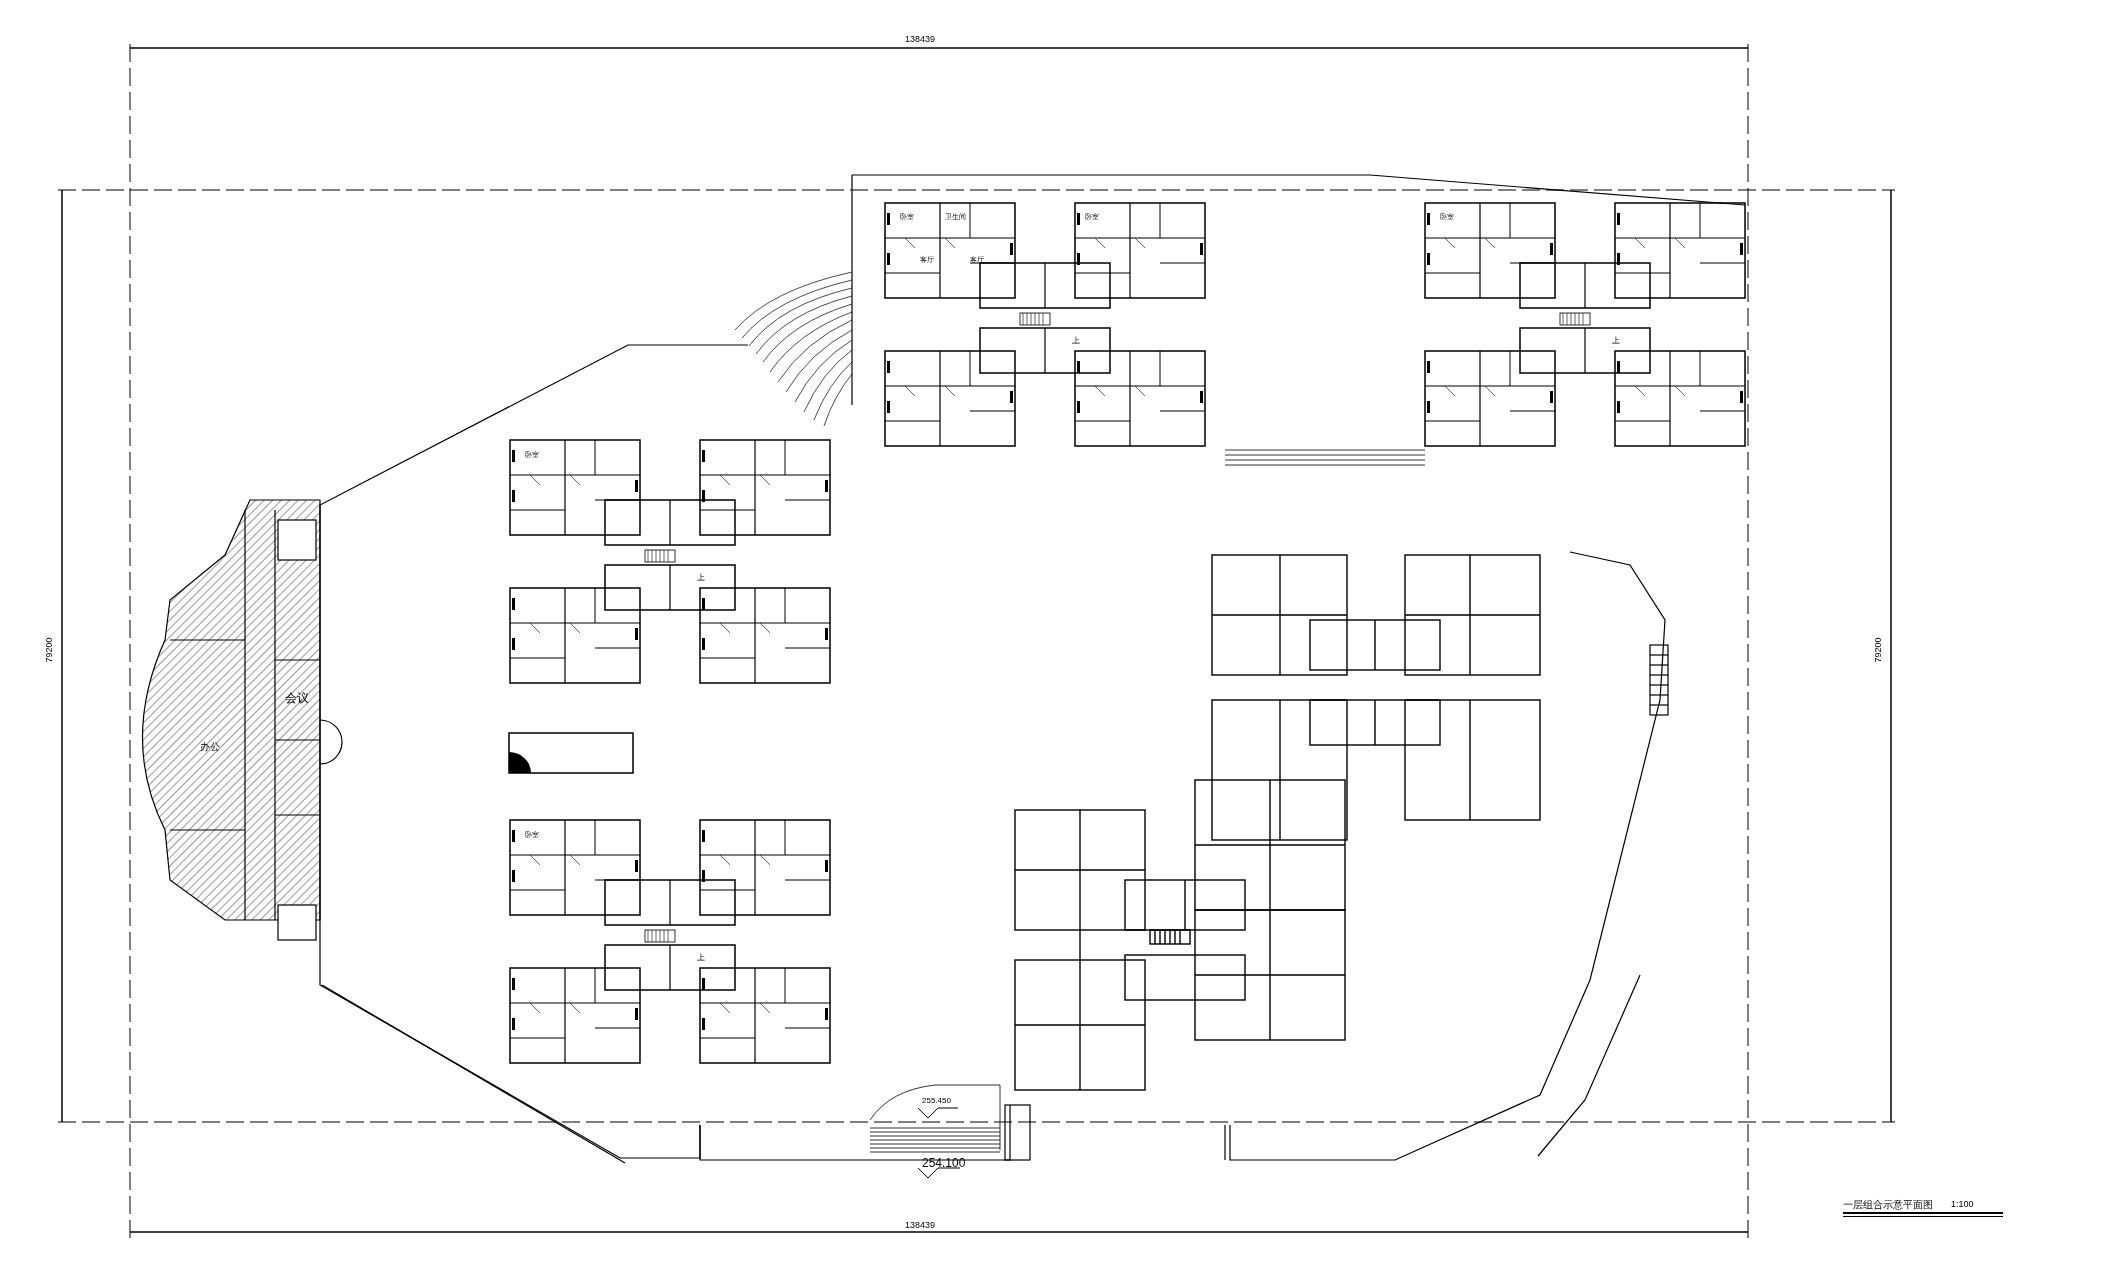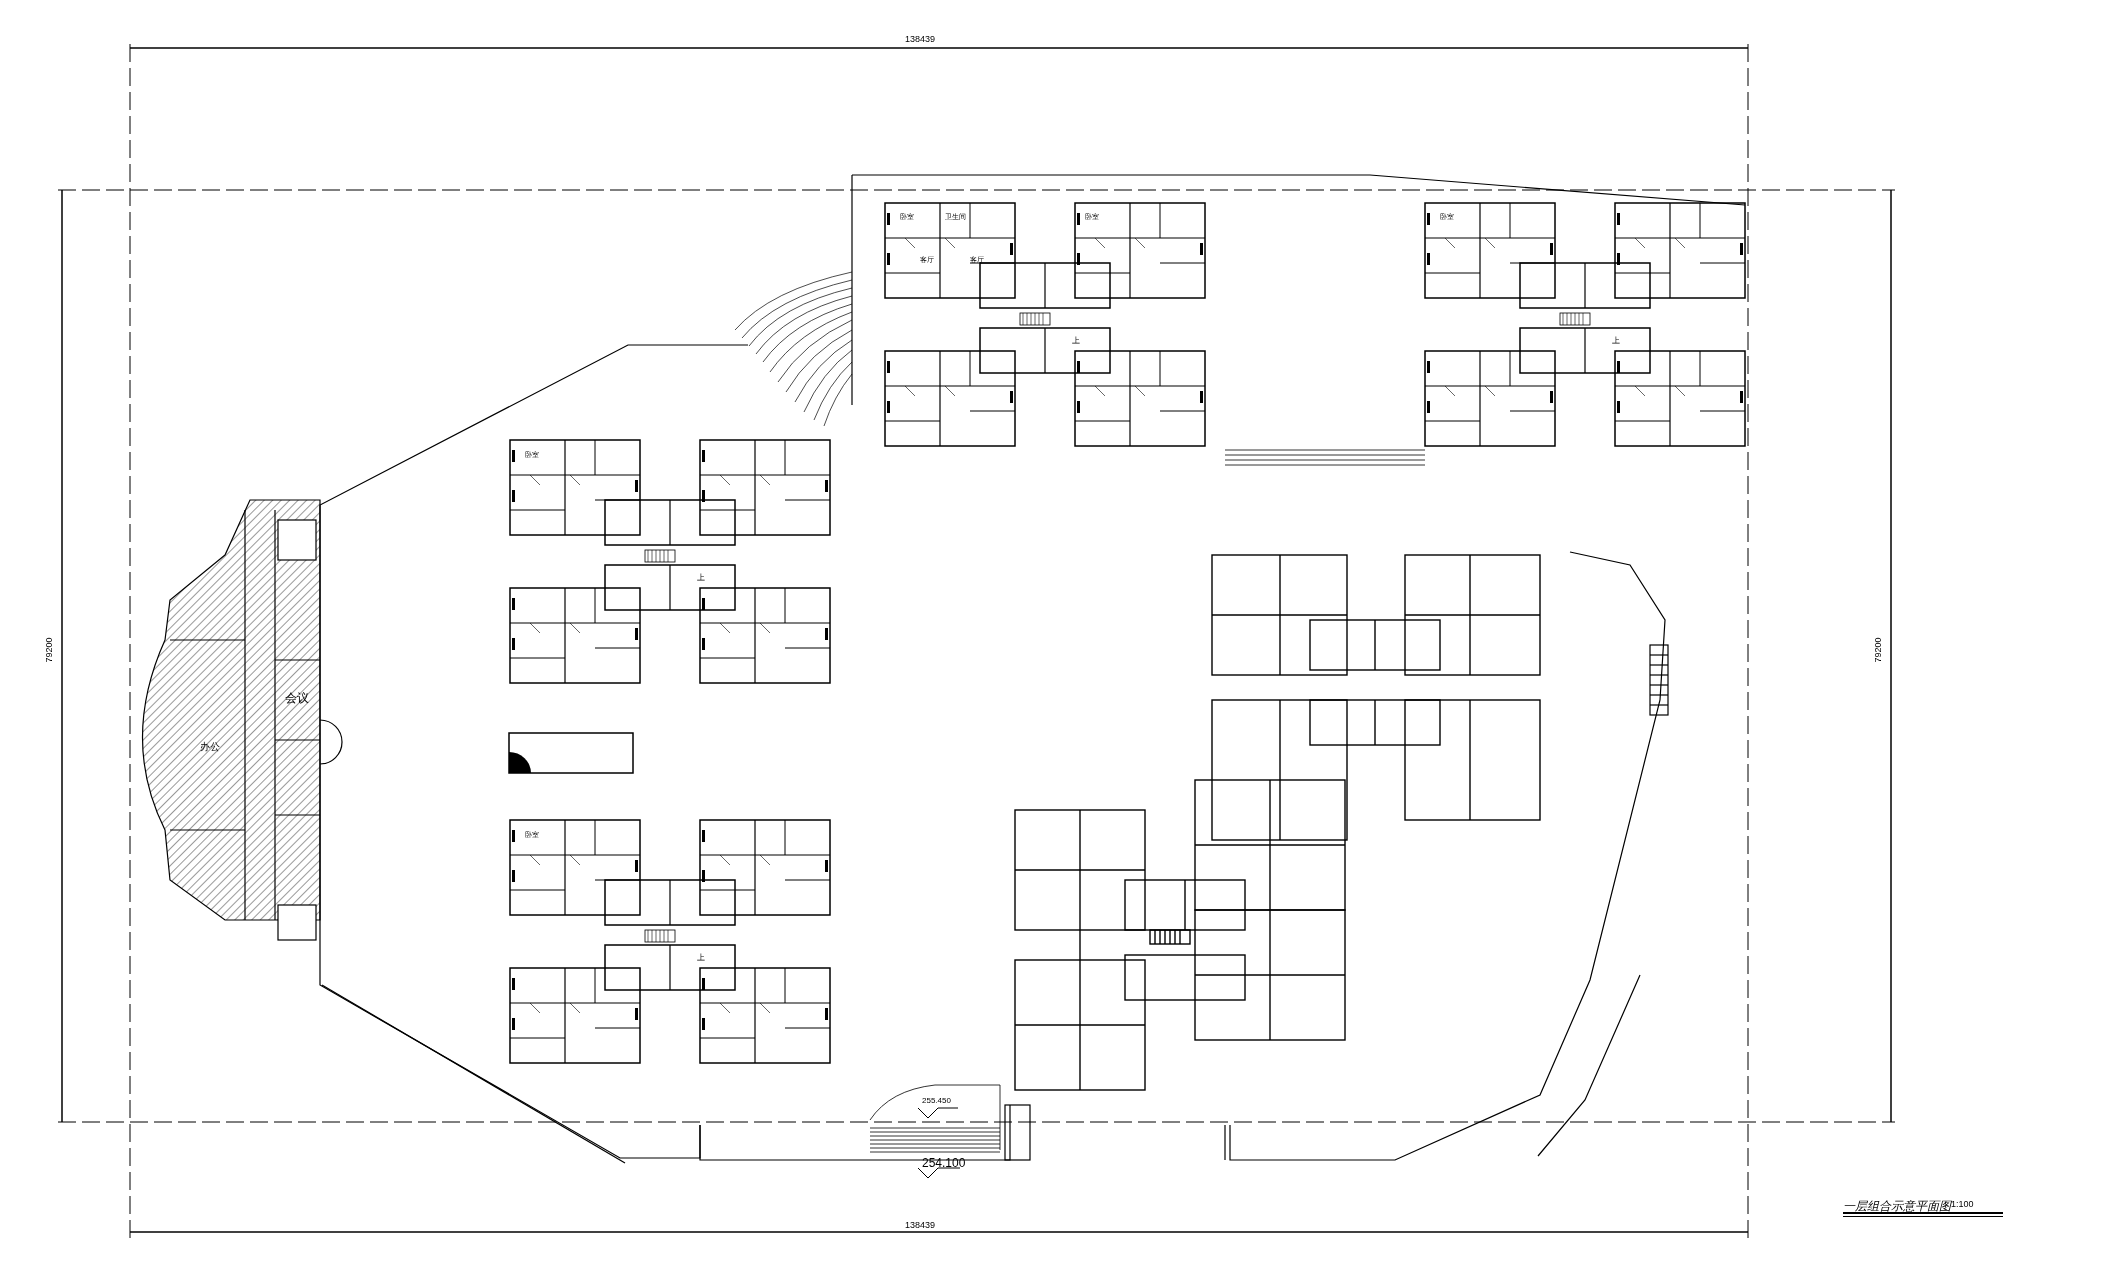--- a/index.html
+++ b/index.html
@@ -1,19 +1,19 @@
 <!DOCTYPE html>
 <html><head>
 <meta charset="utf-8">
 <style>
   html,body{margin:0;padding:0;background:#ffffff;}
   body{width:2103px;height:1280px;position:relative;overflow:hidden;font-family:"DejaVu Sans",sans-serif;}
   svg{position:absolute;left:0;top:0;}
   .title-block{position:absolute;left:1843px;top:1198px;width:170px;height:20px;}
-  .title-text{position:absolute;left:0;top:0;font-size:12px;color:#000;font-family:"DejaVu Sans",sans-serif;white-space:nowrap;font-style:italic;}
+  .title-text{position:absolute;left:0;top:0;font-size:10px;color:#000;font-family:"DejaVu Sans",sans-serif;white-space:nowrap;}
   .scale-text{position:absolute;left:108px;top:1px;font-size:9px;color:#000;font-family:"Liberation Sans",sans-serif;}
   .title-rule{position:absolute;left:0;top:14px;width:160px;height:0;border-top:2px solid #000;}
   .title-rule2{position:absolute;left:0;top:18px;width:160px;height:0;border-top:1px solid #000;}
 </style>
 </head>
 <body>
 
 <svg width="2103" height="1280" viewBox="0 0 2103 1280" xmlns="http://www.w3.org/2000/svg">
   <defs>
     <pattern id="hatch" width="6" height="6" patternUnits="userSpaceOnUse" patternTransform="rotate(45)">

